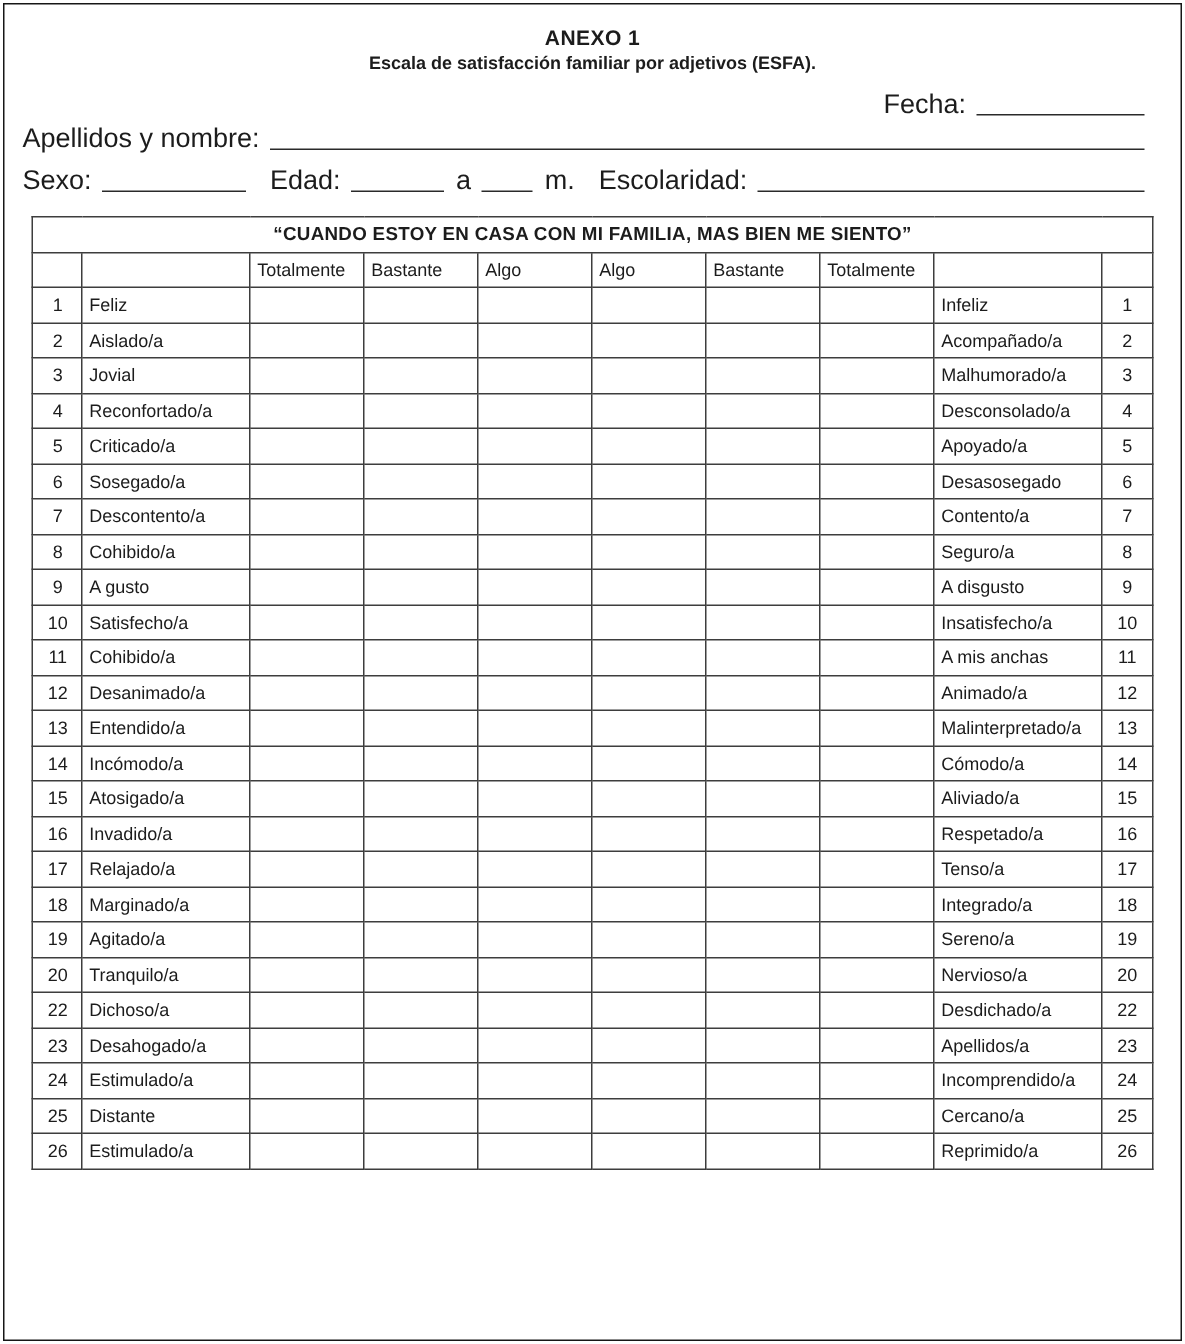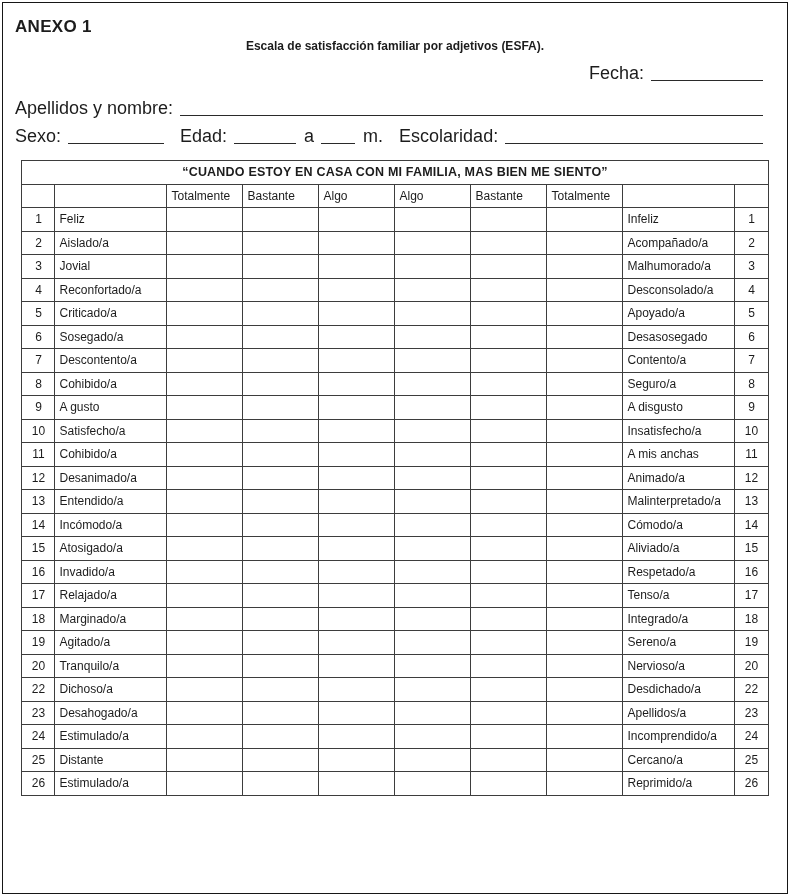--- a/index.html
+++ b/index.html
@@ -11,23 +11,23 @@
     font-family: "Liberation Sans", sans-serif;
     color: #1c1c1c;
   }
   .page {
     position: absolute; left: 2px; top: 2px; right: 2px; bottom: 2px;
     border: 1px solid #161616;
     background: #ffffff;
     padding: 14px 12px 8px;
   }
   .doc-title {
-    text-align: left;
+    text-align: center;
     font-weight: bold;
-    font-size: 17px;
+    font-size: 14px;
     letter-spacing: 0.3px;
   }
   .doc-subtitle {
     text-align: center;
     font-weight: bold;
     font-size: 12px;
     margin-top: 2px;
   }
   .field-row {
     display: flex;
@@ -37,21 +37,21 @@
   .label { line-height: 15px; white-space: nowrap; }
   .blank {
     display: inline-block;
     height: 15px;
     border-bottom: 1.5px solid #2a2a2a;
     margin-left: 7px;
   }
   .grow { flex: 1 1 auto; margin-right: 12px; }
   .fecha-row { margin-top: 13px; justify-content: flex-end; padding-right: 12px; }
   .fecha-blank { width: 112px; }
-  .apellidos-row { margin-top: 20px; }
+  .apellidos-row { margin-top: 8px; }
   .datos-row { margin-top: 13px; }
   .gap-lg { display: inline-block; width: 16px; }
   .gap-sm { display: inline-block; width: 8px; }
   .sexo-blank { width: 96px; }
   .edad-blank { width: 62px; }
   .meses-blank { width: 34px; }
 
   .esfa-table {
     border-collapse: collapse;
     table-layout: fixed;

